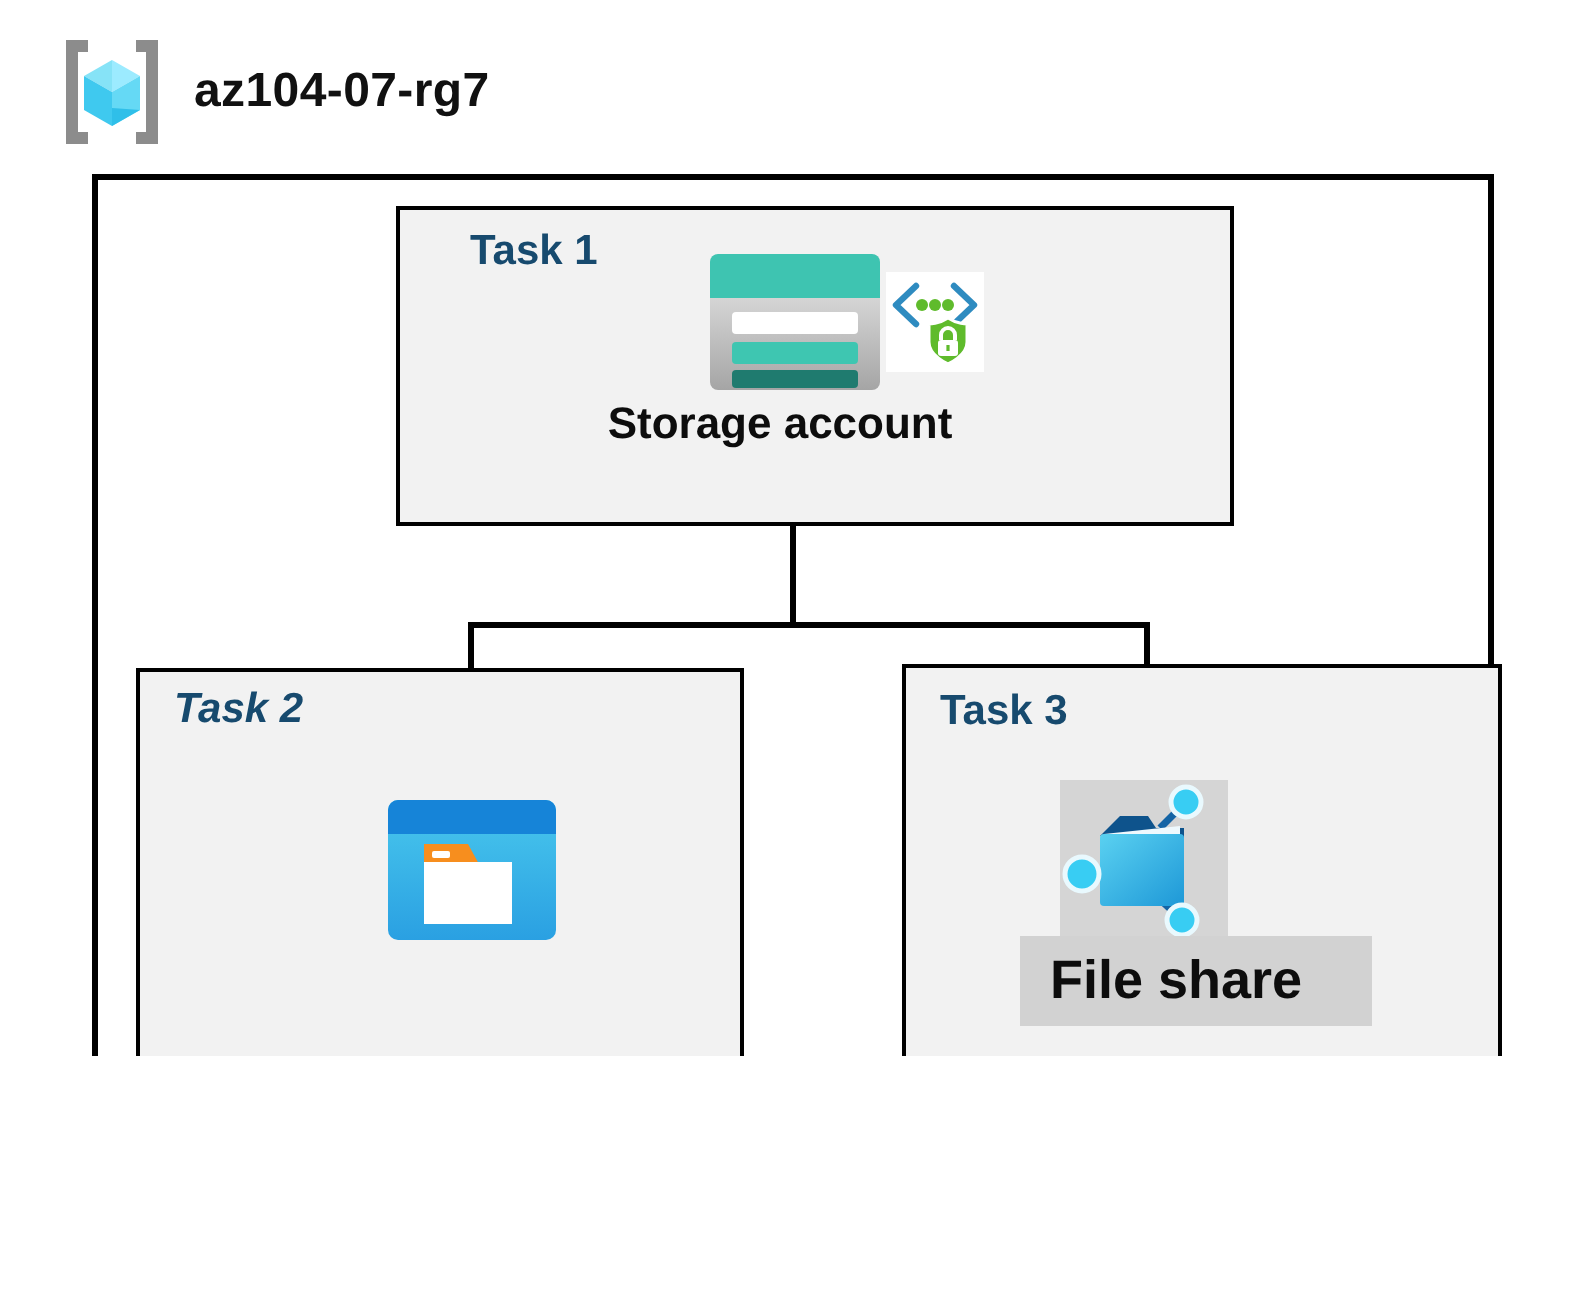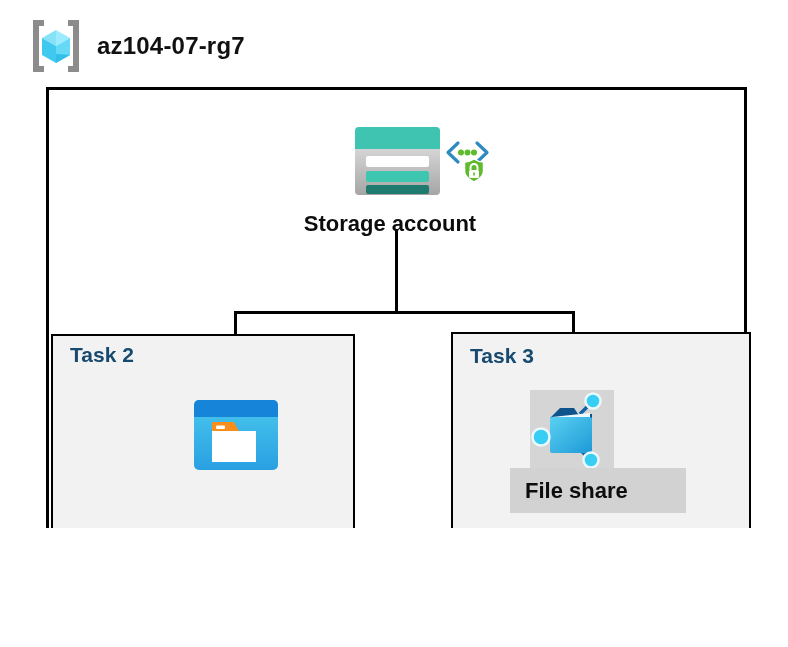--- a/index.html
+++ b/index.html
@@ -9,21 +9,21 @@
   
   .rg-header{position:absolute;left:30px;top:20px;display:flex;align-items:center;gap:15px;}
   .rg-icon{width:52px;height:52px;display:block;}
   .rg-title{font-size:24px;font-weight:700;color:#111111;letter-spacing:0.2px;}
 
   
   .outer-box{position:absolute;left:46px;top:87px;width:695px;height:514px;
              border:3px solid #000000;background:#ffffff;}
   .task-box{position:absolute;background:#f2f2f2;border:2px solid #000000;box-sizing:border-box;}
   .task1{left:198px;top:103px;width:419px;height:160px;}
-  .task2{left:51px;top:334px;width:304px;height:241px;}
+  .task2{left:68px;top:334px;width:304px;height:241px;font-style:italic;}
   .task3{left:423px;top:332px;width:300px;height:241px;margin-left:28px;}
   .task-label{position:absolute;font-size:21px;font-weight:700;color:#174a6e;}
   .t1-label{left:35px;top:9px;}
   .t2-label{left:17px;top:7px;}
   .t3-label{left:17px;top:10px;}
 
   
   .line{position:absolute;background:#000000;}
   .line-v1{left:395px;top:230px;width:3px;height:84px;}
   .line-h {left:234px;top:311px;width:341px;height:3px;}
@@ -31,26 +31,26 @@
   .line-v3{left:572px;top:311px;width:3px;height:80px;}
 
   
   .storage-icon{position:absolute;left:355px;top:127px;width:85px;height:68px;}
   .sas-icon{position:absolute;left:443px;top:136px;width:49px;height:50px;background:#ffffff;}
   .blob-icon{position:absolute;left:194px;top:400px;width:84px;height:70px;}
   .fs-tile{position:absolute;left:530px;top:390px;width:84px;height:78px;background:#d5d5d5;}
   .fs-icon{position:absolute;left:0;top:0;width:84px;height:78px;}
 
   
-  .node-label{position:absolute;font-size:22px;font-weight:700;color:#0d0d0d;text-align:center;margin-top:12px;}
+  .node-label{position:absolute;font-size:22px;font-weight:700;color:#0d0d0d;text-align:center;}
   .storage-label{left:290px;top:199px;width:200px;}
   .blob-label{left:126px;top:485px;width:220px;}
   .fs-band{position:absolute;left:510px;top:468px;width:176px;height:45px;background:#d2d2d2;
            display:flex;align-items:center;}
-  .fs-band .fs-text{font-size:22px;font-weight:700;color:#0d0d0d;padding-left:15px;}
+  .fs-band .fs-text{font-size:27px;font-weight:700;color:#0d0d0d;padding-left:15px;}
 </style>
 </head>
 <body>
 
 <div class="canvas">
 
   <div class="rg-header">
     <svg class="rg-icon" viewBox="0 0 52 52">
       <path d="M14,3 L6,3 L6,49 L14,49" fill="none" stroke="#8c8c8c" stroke-width="6"></path>
       <path d="M38,3 L46,3 L46,49 L38,49" fill="none" stroke="#8c8c8c" stroke-width="6"></path>
@@ -63,20 +63,23 @@
     <span class="rg-title">az104-07-rg7</span>
   </div>
 
   <div class="outer-box"></div>
 
   <div class="line line-v1"></div>
   <div class="line line-h"></div>
   <div class="line line-v2"></div>
   <div class="line line-v3"></div>
 
+  <div class="task-box task1">
+    <span class="task-label t1-label">Task 1</span>
+  </div>
 
   <svg class="storage-icon" viewBox="0 0 85 68">
     <defs>
       <linearGradient id="sgBody" x1="0" y1="0" x2="0" y2="1">
         <stop offset="0" stop-color="#ececec"></stop>
         <stop offset="1" stop-color="#a5a5a5"></stop>
       </linearGradient>
     </defs>
     <rect x="0" y="0" width="85" height="68" rx="4" fill="url(#sgBody)"></rect>
     <path d="M4,0 h77 a4,4 0 0 1 4,4 v18 h-85 v-18 a4,4 0 0 1 4,-4 z" fill="#3ec4b1"></path>

